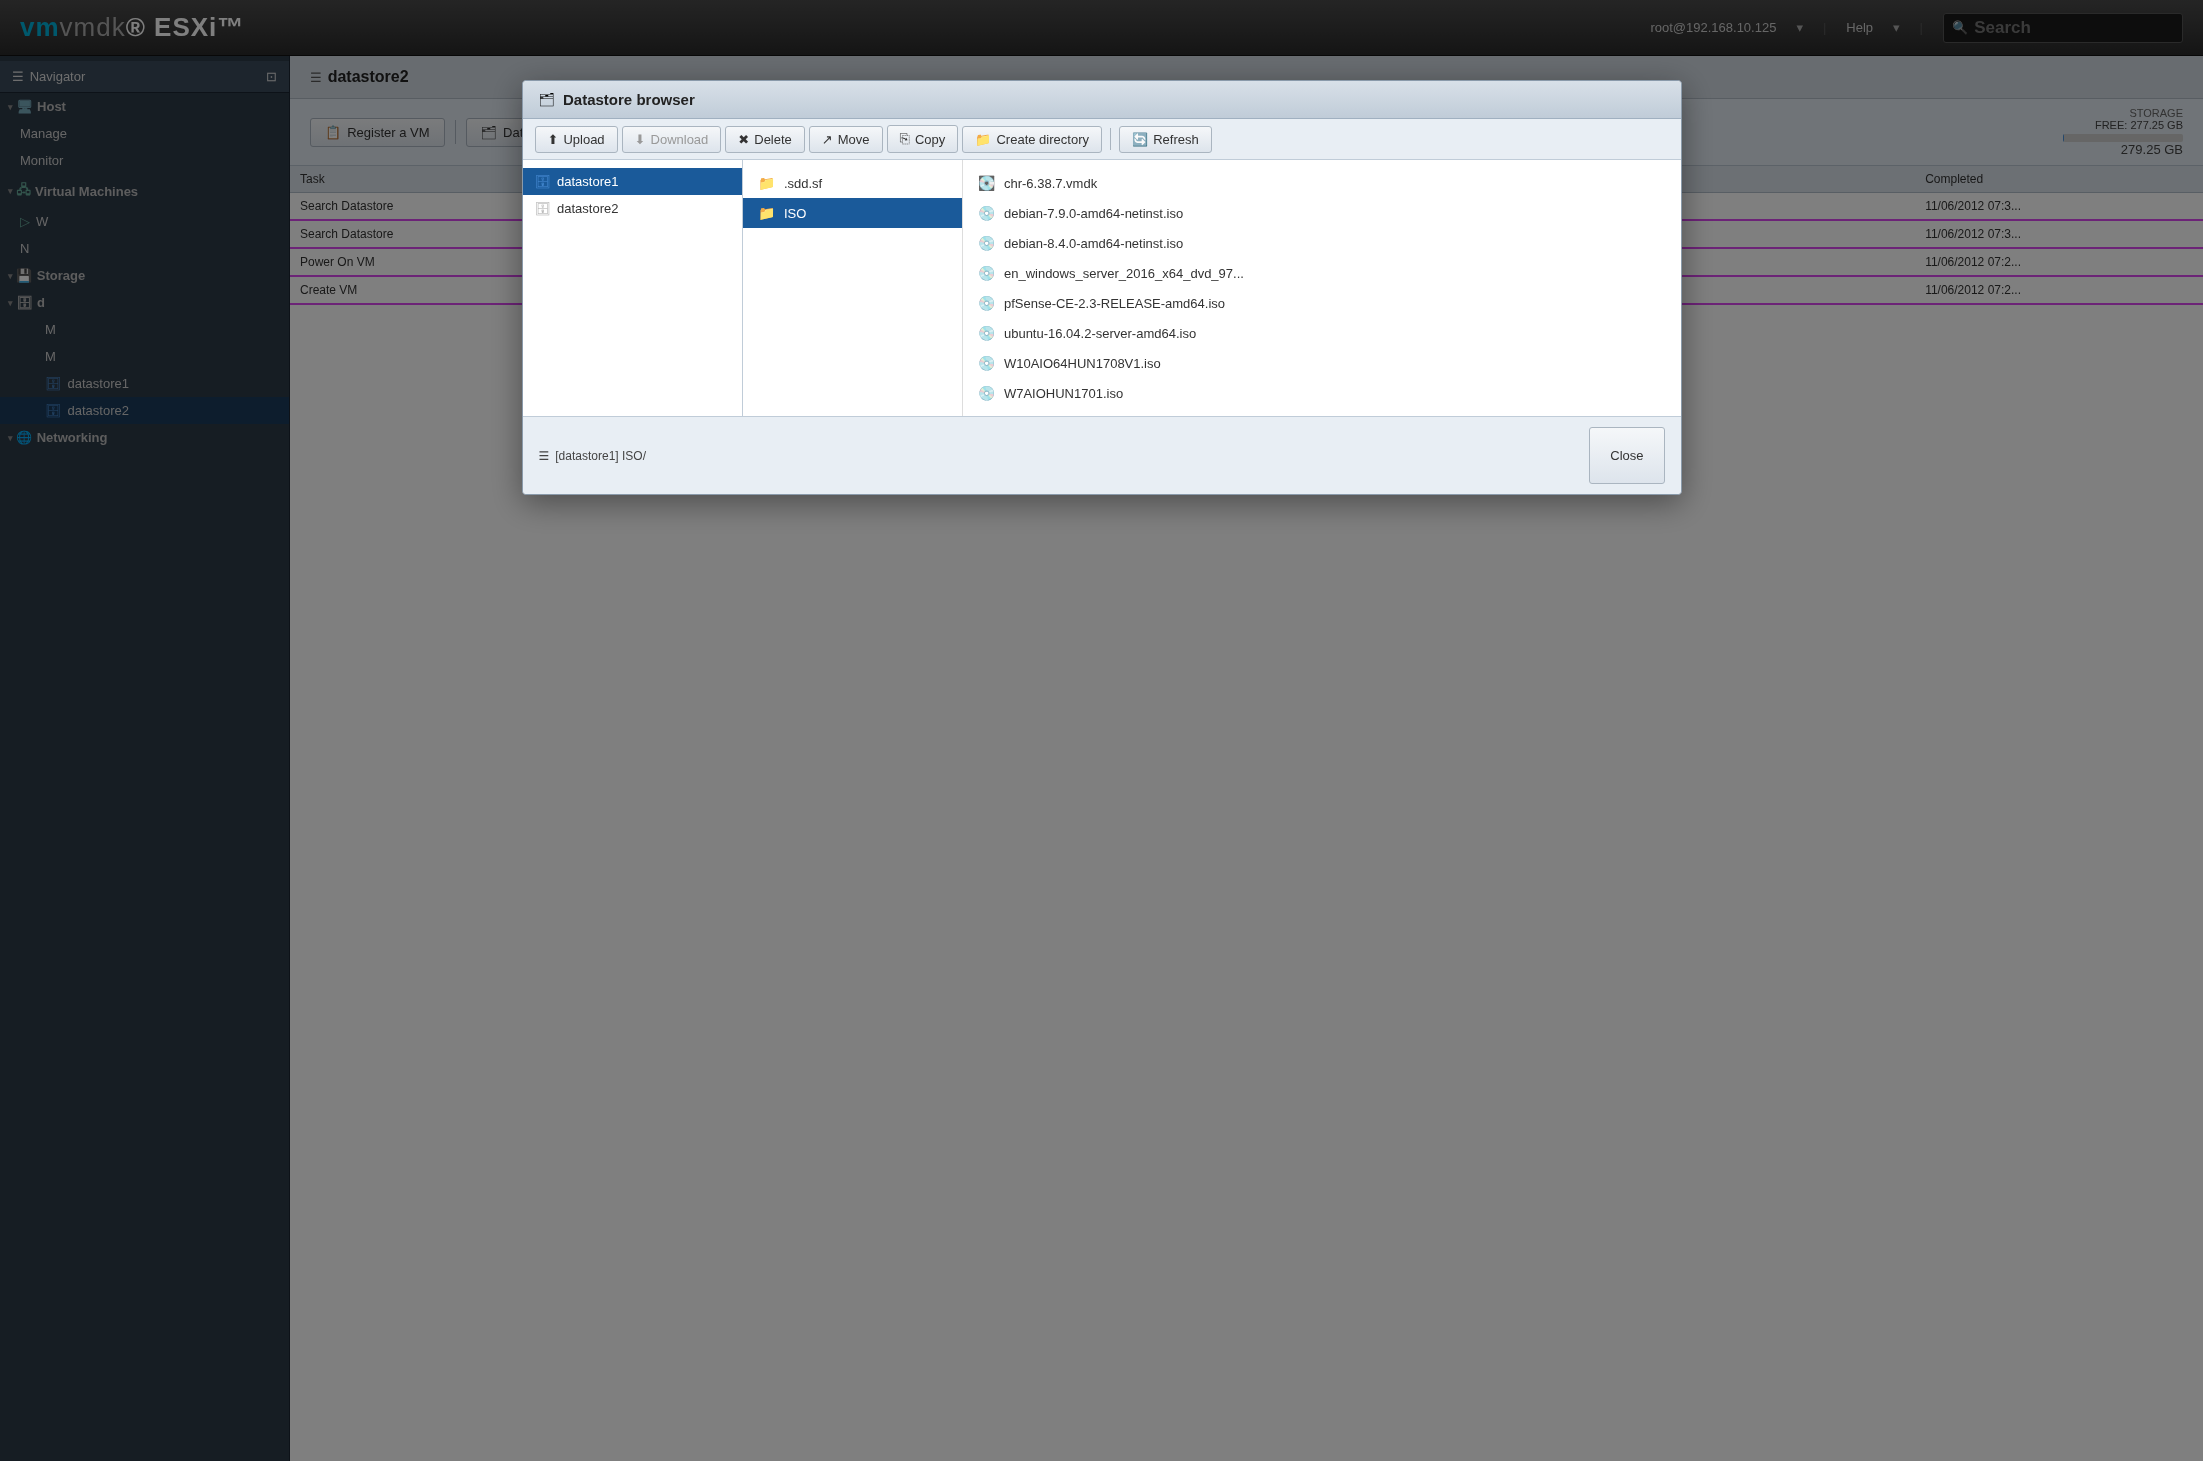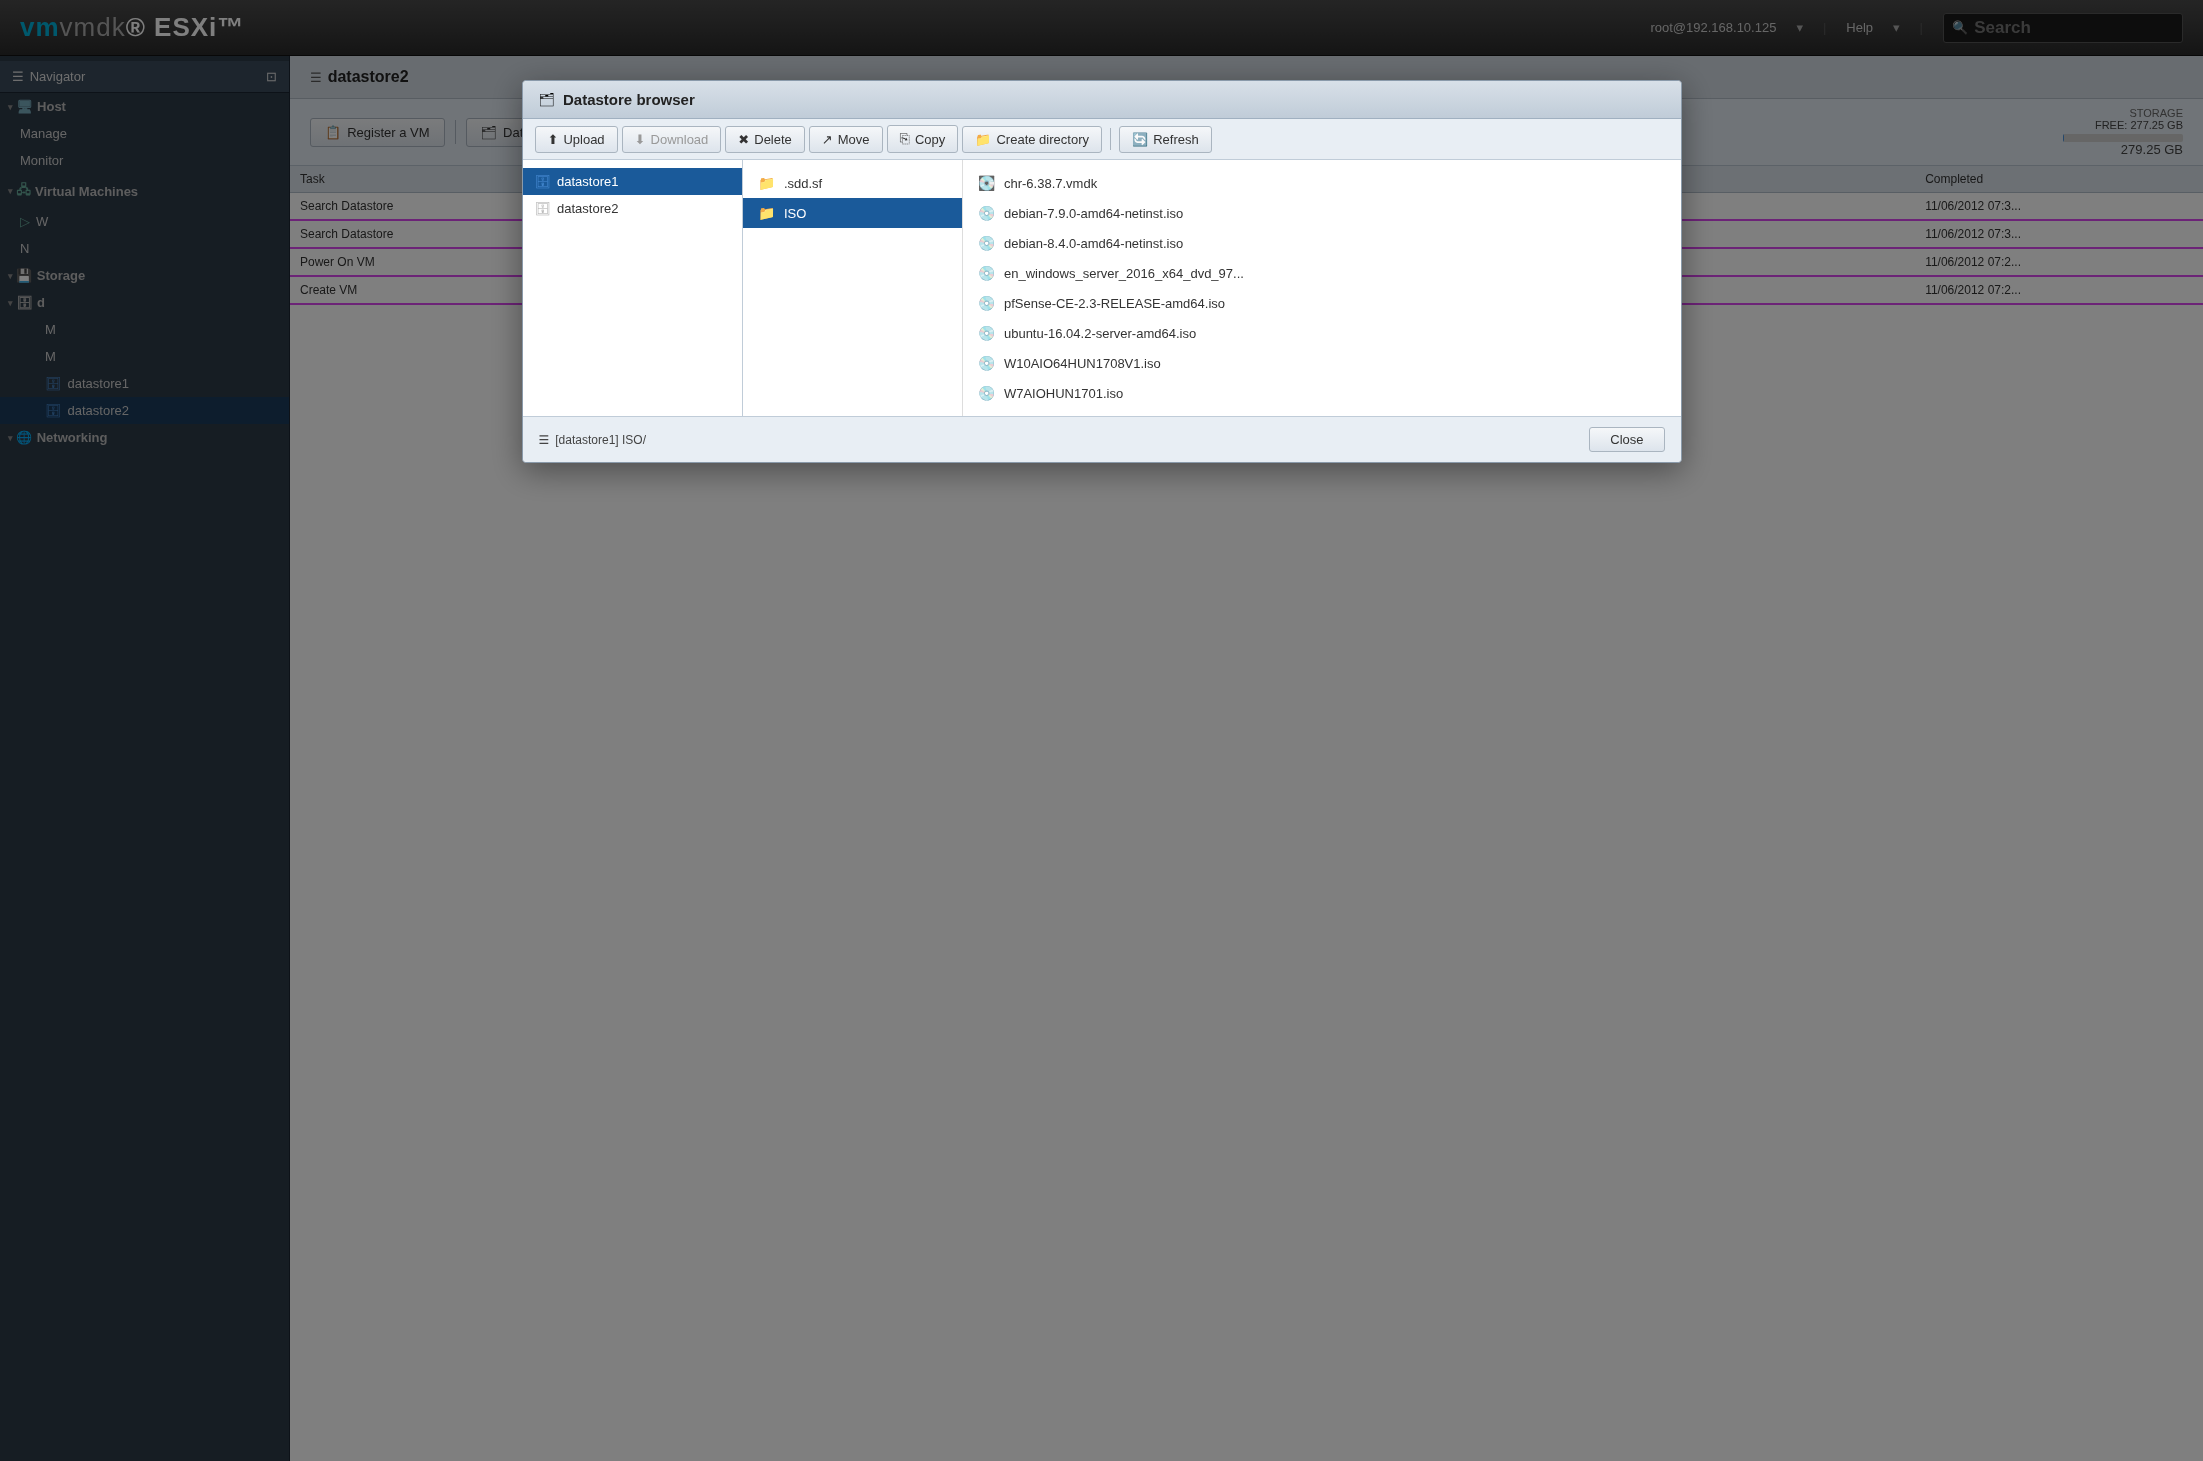--- a/index.html
+++ b/index.html
@@ -313,21 +313,21 @@
       font-size: 12px;
       color: #444;
       display: flex;
       align-items: center;
       gap: 6px;
     }
     .modal-close-btn {
       background: linear-gradient(180deg, #f5f7f9 0%, #dde4ec 100%);
       border: 1px solid #aab5c0;
       border-radius: 3px;
-      padding: 4px 20px;
+      padding: 20px 20px;
       cursor: pointer;
       font-size: 13px;
       color: #333;
     }
   </style>
 </head>
 <body>
 
 <div class="topbar">
   <div class="topbar-logo">

